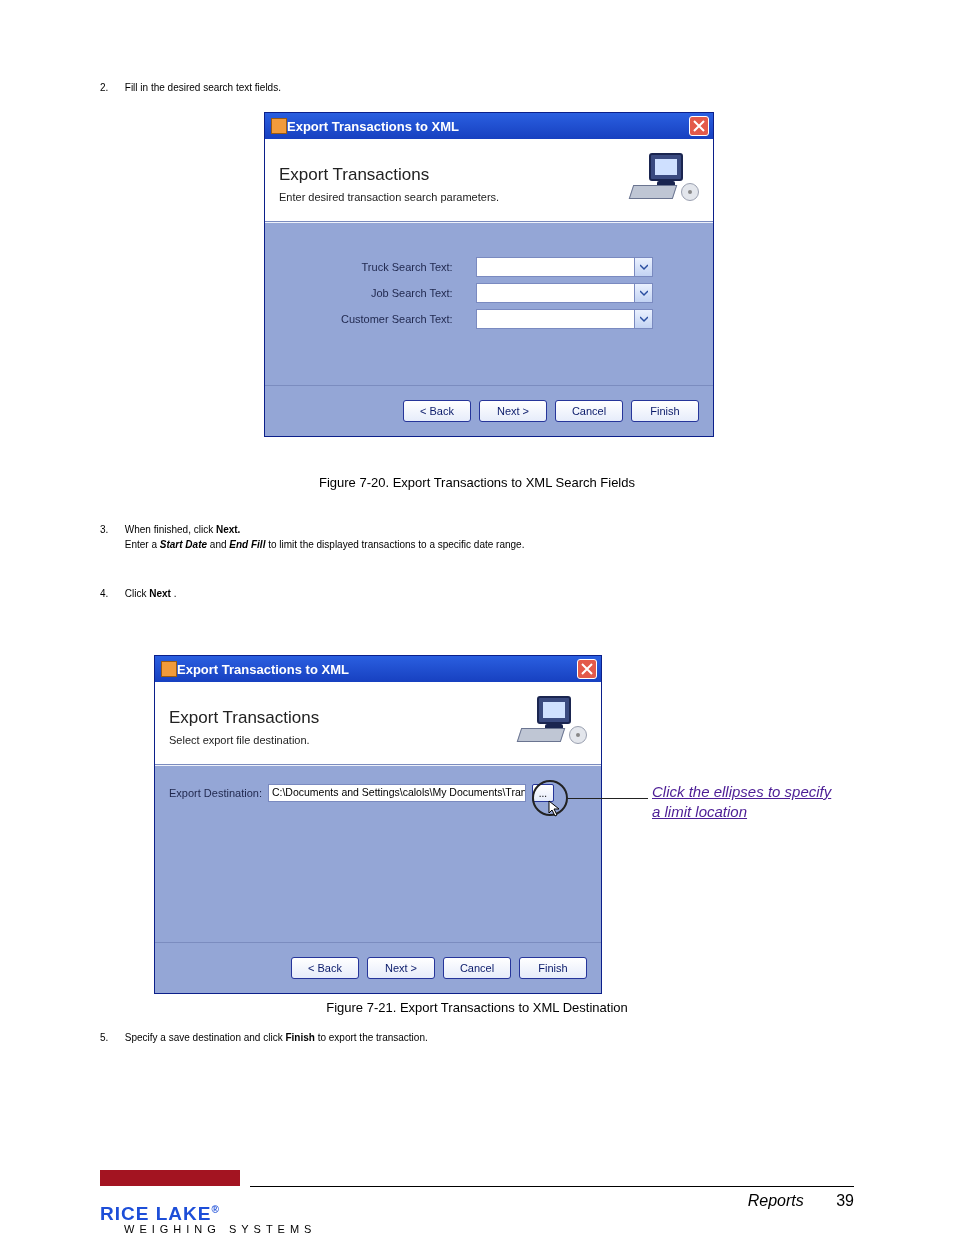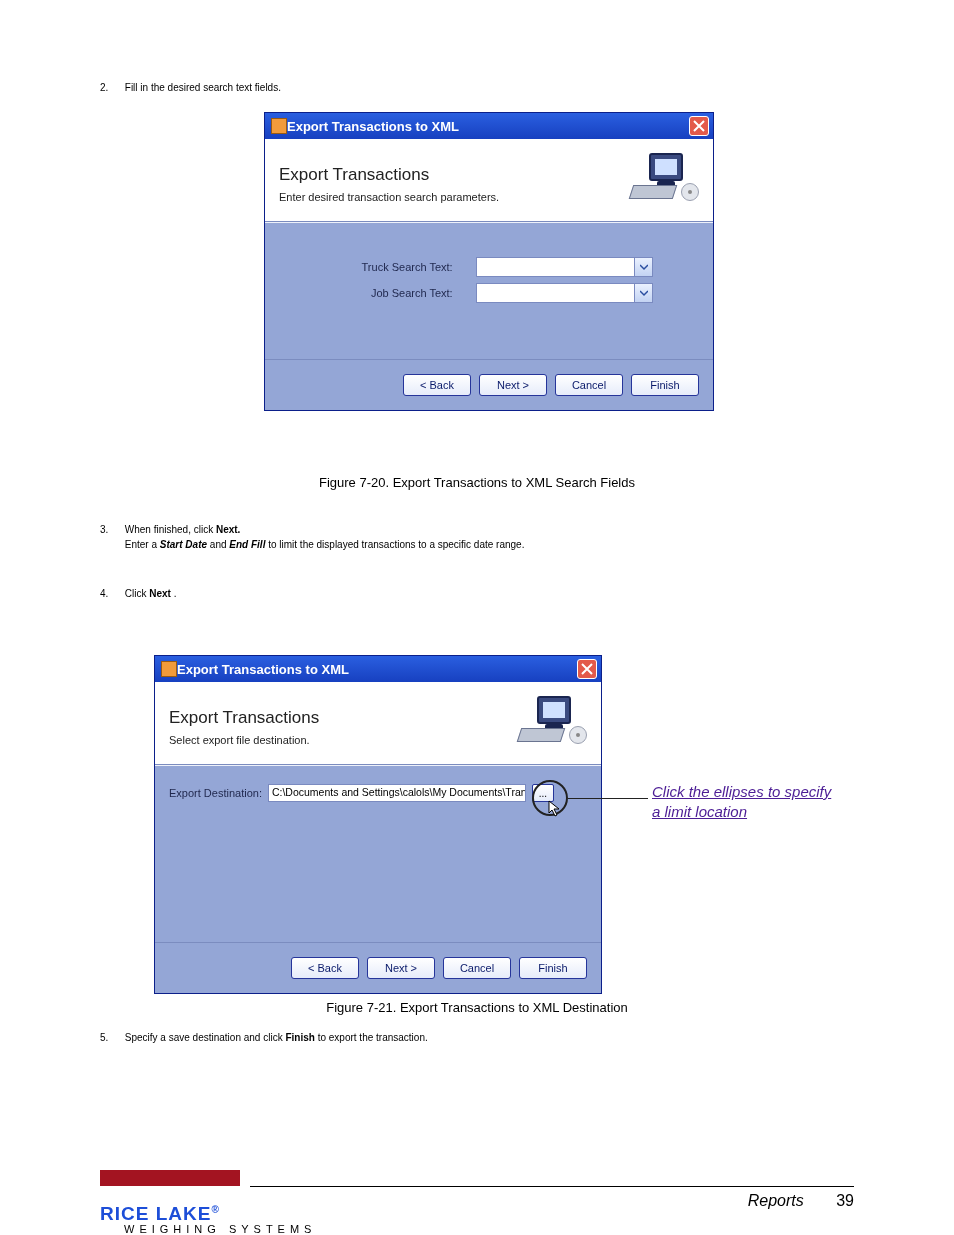--- a/index.html
+++ b/index.html
@@ -225,20 +225,30 @@
     <div class="row">
       <span class="lbl">Job Search Text:</span>
       <div class="combo">
         <div class="dd">
               <svg viewBox="0 0 8 8">
                 <path d="M0 2 L4 6 L8 2" fill="none" stroke="#2a4ea0" stroke-width="1.5"></path>
               </svg>
             </div>
       </div>
     </div>
+    <div class="row">
+      <span class="lbl">Customer Search Text:</span>
+      <div class="combo">
+        <div class="dd">
+              <svg viewBox="0 0 8 8">
+                <path d="M0 2 L4 6 L8 2" fill="none" stroke="#2a4ea0" stroke-width="1.5"></path>
+              </svg>
+            </div>
+      </div>
+    </div>
   </div>
   <div class="dlg-foot">
     <div class="btn">&lt; Back</div>
     <div class="btn">Next &gt;</div>
     <div class="btn">Cancel</div>
     <div class="btn">Finish</div>
   </div>
 </div>
 
 <div class="fig-caption" style="top:475px;">Figure 7-20. Export Transactions to XML Search Fields</div>

